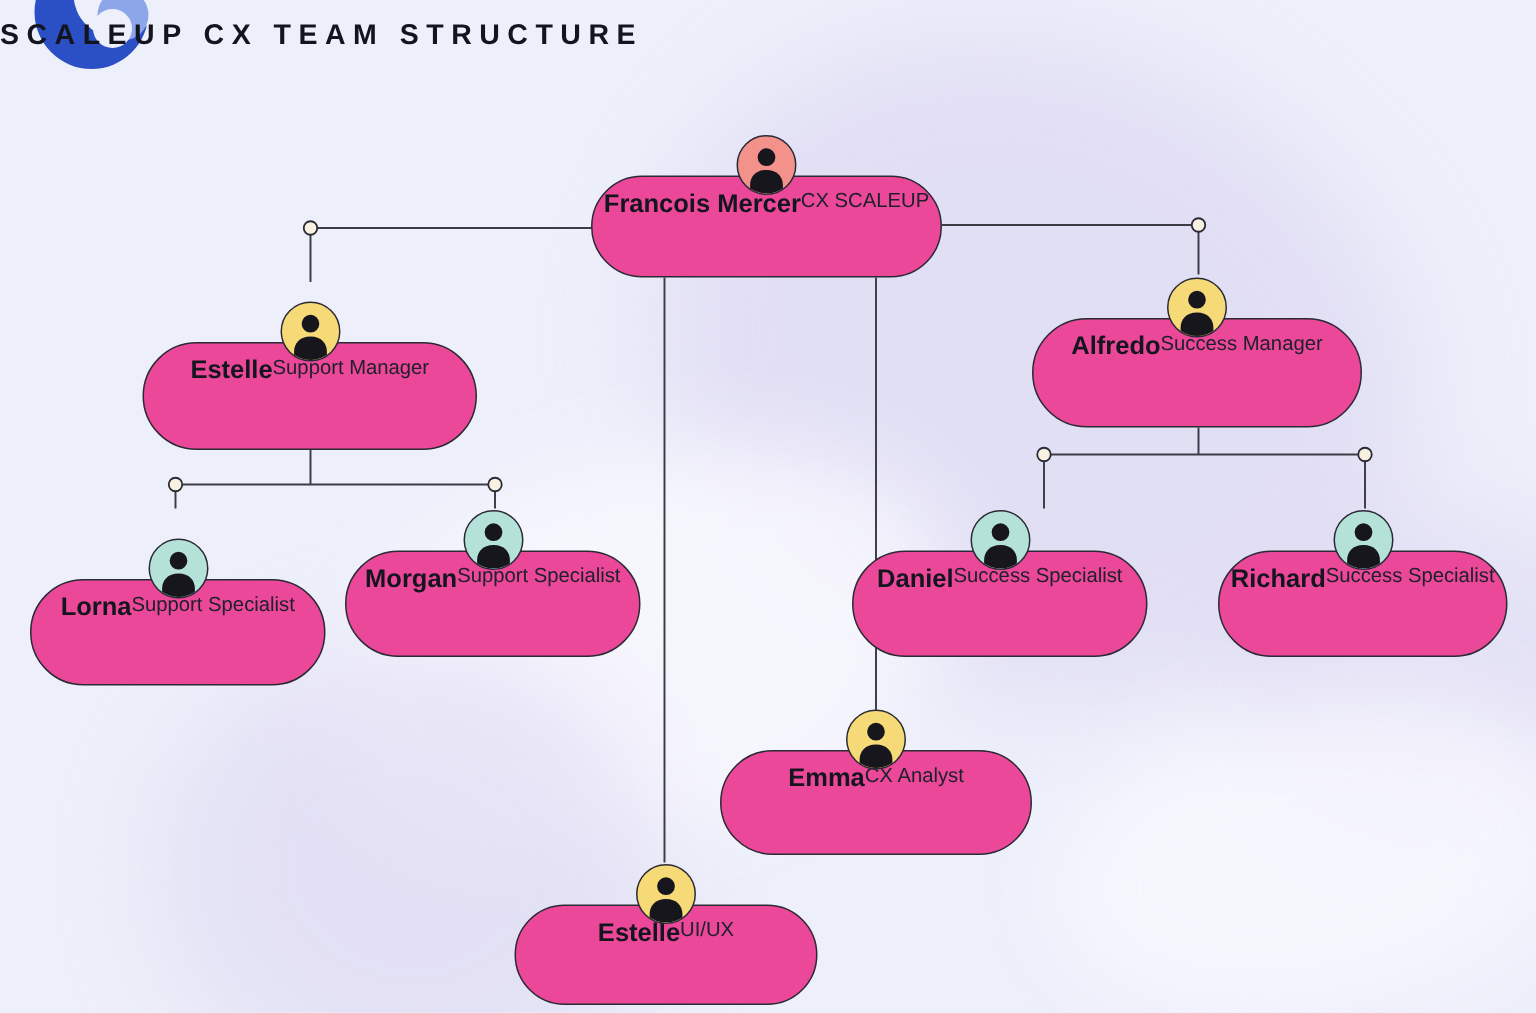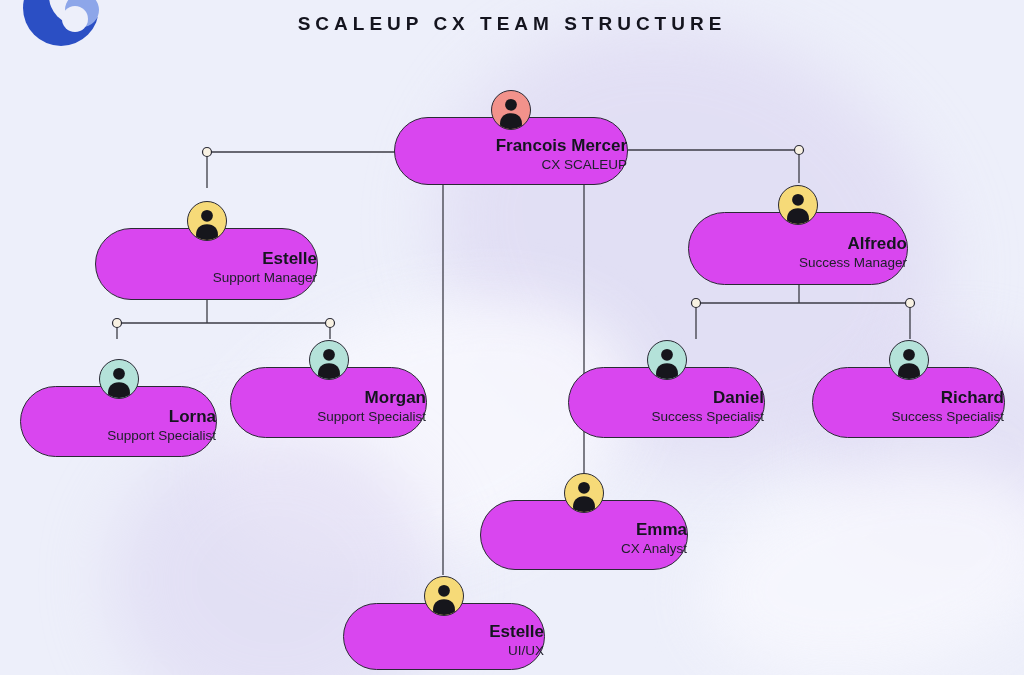--- a/index.html
+++ b/index.html
@@ -15,35 +15,35 @@
   .swirl1 { left: 430px; top: 30px;  width: 520px; height: 430px; background: #d9d2f0; opacity: .55; filter: blur(34px); transform: rotate(22deg); }
   .swirl2 { left: 110px; top: 430px; width: 330px; height: 300px; background: #d9d2f0; opacity: .5;  filter: blur(34px); }
   .swirl3 { left: 210px; top: 310px; width: 430px; height: 250px; background: #f8f8fe; opacity: .85; filter: blur(28px); transform: rotate(-18deg); }
   .swirl4 { left: 820px; top: 340px; width: 280px; height: 230px; background: #d9d2f0; opacity: .45; filter: blur(30px); }
   .swirl5 { left: 700px; top: 470px; width: 360px; height: 200px; background: #f8f8fe; opacity: .8;  filter: blur(28px); transform: rotate(-12deg); }
 
   .logo { position: absolute; left: 18px; top: -20px; width: 100px; height: 70px; }
 
   .page-title {
     position: absolute; left: 0; top: 13px; width: 100%;
-    text-align: center;
+    text-align: left;
     font-size: 19px; font-weight: bold;
     letter-spacing: 5px;
     color: #14141e;
   }
 
   .connectors { position: absolute; left: 0; top: 0; width: 1024px; height: 675px; }
 
   .node {
     position: absolute;
-    background: #d946ef;
+    background: #ec4899;
     border: 1.4px solid #2a2a35;
     border-radius: 40px;
-    display: flex; flex-direction: column;
-    align-items: flex-end; justify-content: center;
+    display: flex; flex-direction: row;
+    align-items: flex-start; justify-content: center;
     padding-top: 7px;
     text-align: center;
   }
   .node .name { font-size: 17px; font-weight: bold; color: #15151f; line-height: 1.25; }
   .node .role { font-size: 13.5px; color: #20202c; line-height: 1.3; }
   .avatar {
     position: absolute;
     top: -28px; left: 50%; transform: translateX(-50%);
     width: 40px; height: 40px;
     border: 1.6px solid #2a2a35;

